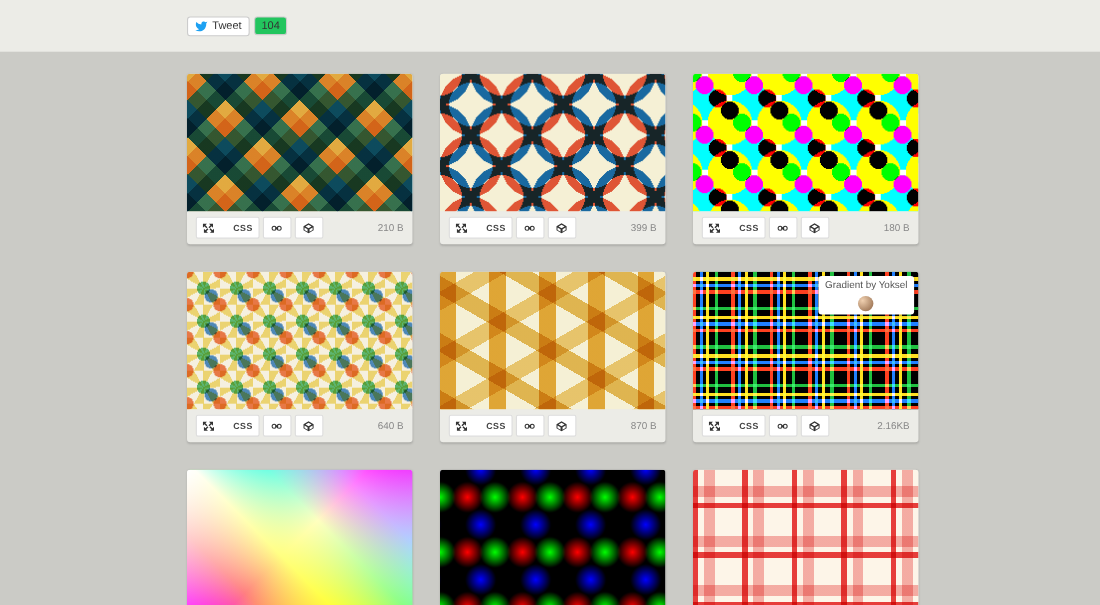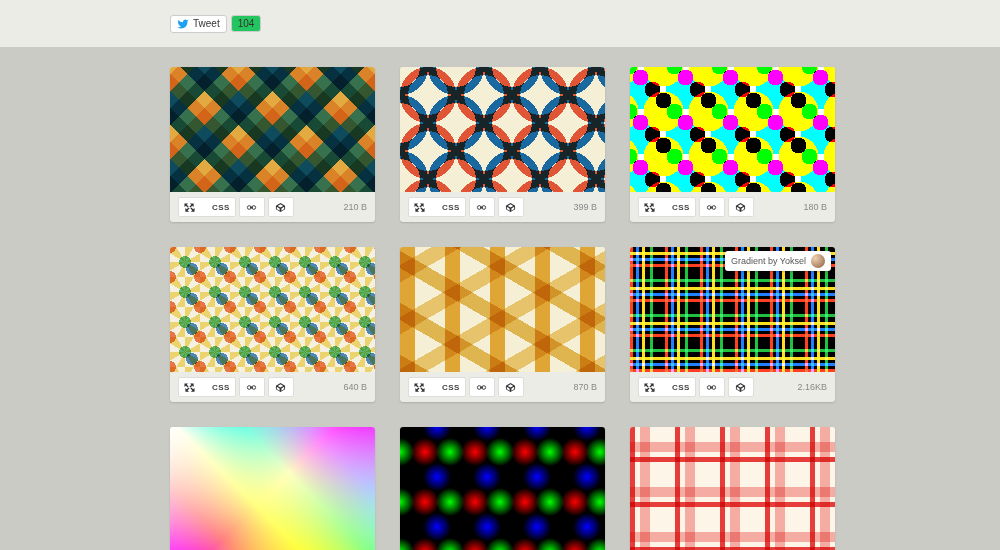--- a/index.html
+++ b/index.html
@@ -15,21 +15,21 @@
 
 .grid { padding: 20px 170px 0; display: grid; grid-template-columns: repeat(3, 205px); gap: 25px; justify-content: space-between; }
 .card { background: #ecece7; border-radius: 3px; box-shadow: 0 1px 2px rgba(0,0,0,0.15); overflow: hidden; position: relative; }
 .pattern { height: 125px; width: 100%; }
 .card-footer { height: 30px; display: flex; align-items: center; padding: 0 8px; justify-content: space-between; }
 .btns { display: flex; gap: 3px; }
 .pill { background: #fff; border: 1px solid #ddd; border-radius: 2px; height: 20px; min-width: 26px; display: flex; align-items: center; justify-content: center; padding: 0 5px; cursor: pointer; gap: 17px; }
 .pill span { font-size: 8px; font-weight: bold; color: #444; letter-spacing: 0.5px; }
 .pill svg { width: 11px; height: 11px; fill: #333; }
 .filesize { font-size: 9px; color: #888; }
-.attrib { position: absolute; top: 4px; right: 4px; background: #fff; border-radius: 3px; padding: 3px 6px; font-size: 9px; color: #555; display: flex; align-items: center; gap: 5px; box-shadow: 0 1px 2px rgba(0,0,0,0.2); }
+.attrib { position: absolute; top: 4px; right: 4px; background: #fff; border-radius: 3px; padding: 3px 6px; font-size: 9px; color: #555; display: flex; align-items: center; gap: 5px; box-shadow: 0 1px 2px rgba(0,0,0,0.2); flex-direction: column; }
 .avatar { width: 14px; height: 14px; border-radius: 50%; background: radial-gradient(circle at 30% 30%, #f0d0b0, #8a6040); }
 
 
 .p1 { background:
   repeating-linear-gradient(45deg, #1a5a6a 0 12px, #3a8a9a 12px 24px, #e8a050 24px 36px, #f0d080 36px 48px),
   repeating-linear-gradient(-45deg, #1a5a6a 0 12px, #3a8a9a 12px 24px, #e8a050 24px 36px, #f0d080 36px 48px);
   background-blend-mode: multiply; }
 .p2 { background-color: #f5f0d5;
   background-image:
     radial-gradient(circle at 50% 50%, transparent 20px, #e85a40 20px, #e85a40 28px, transparent 28px),

